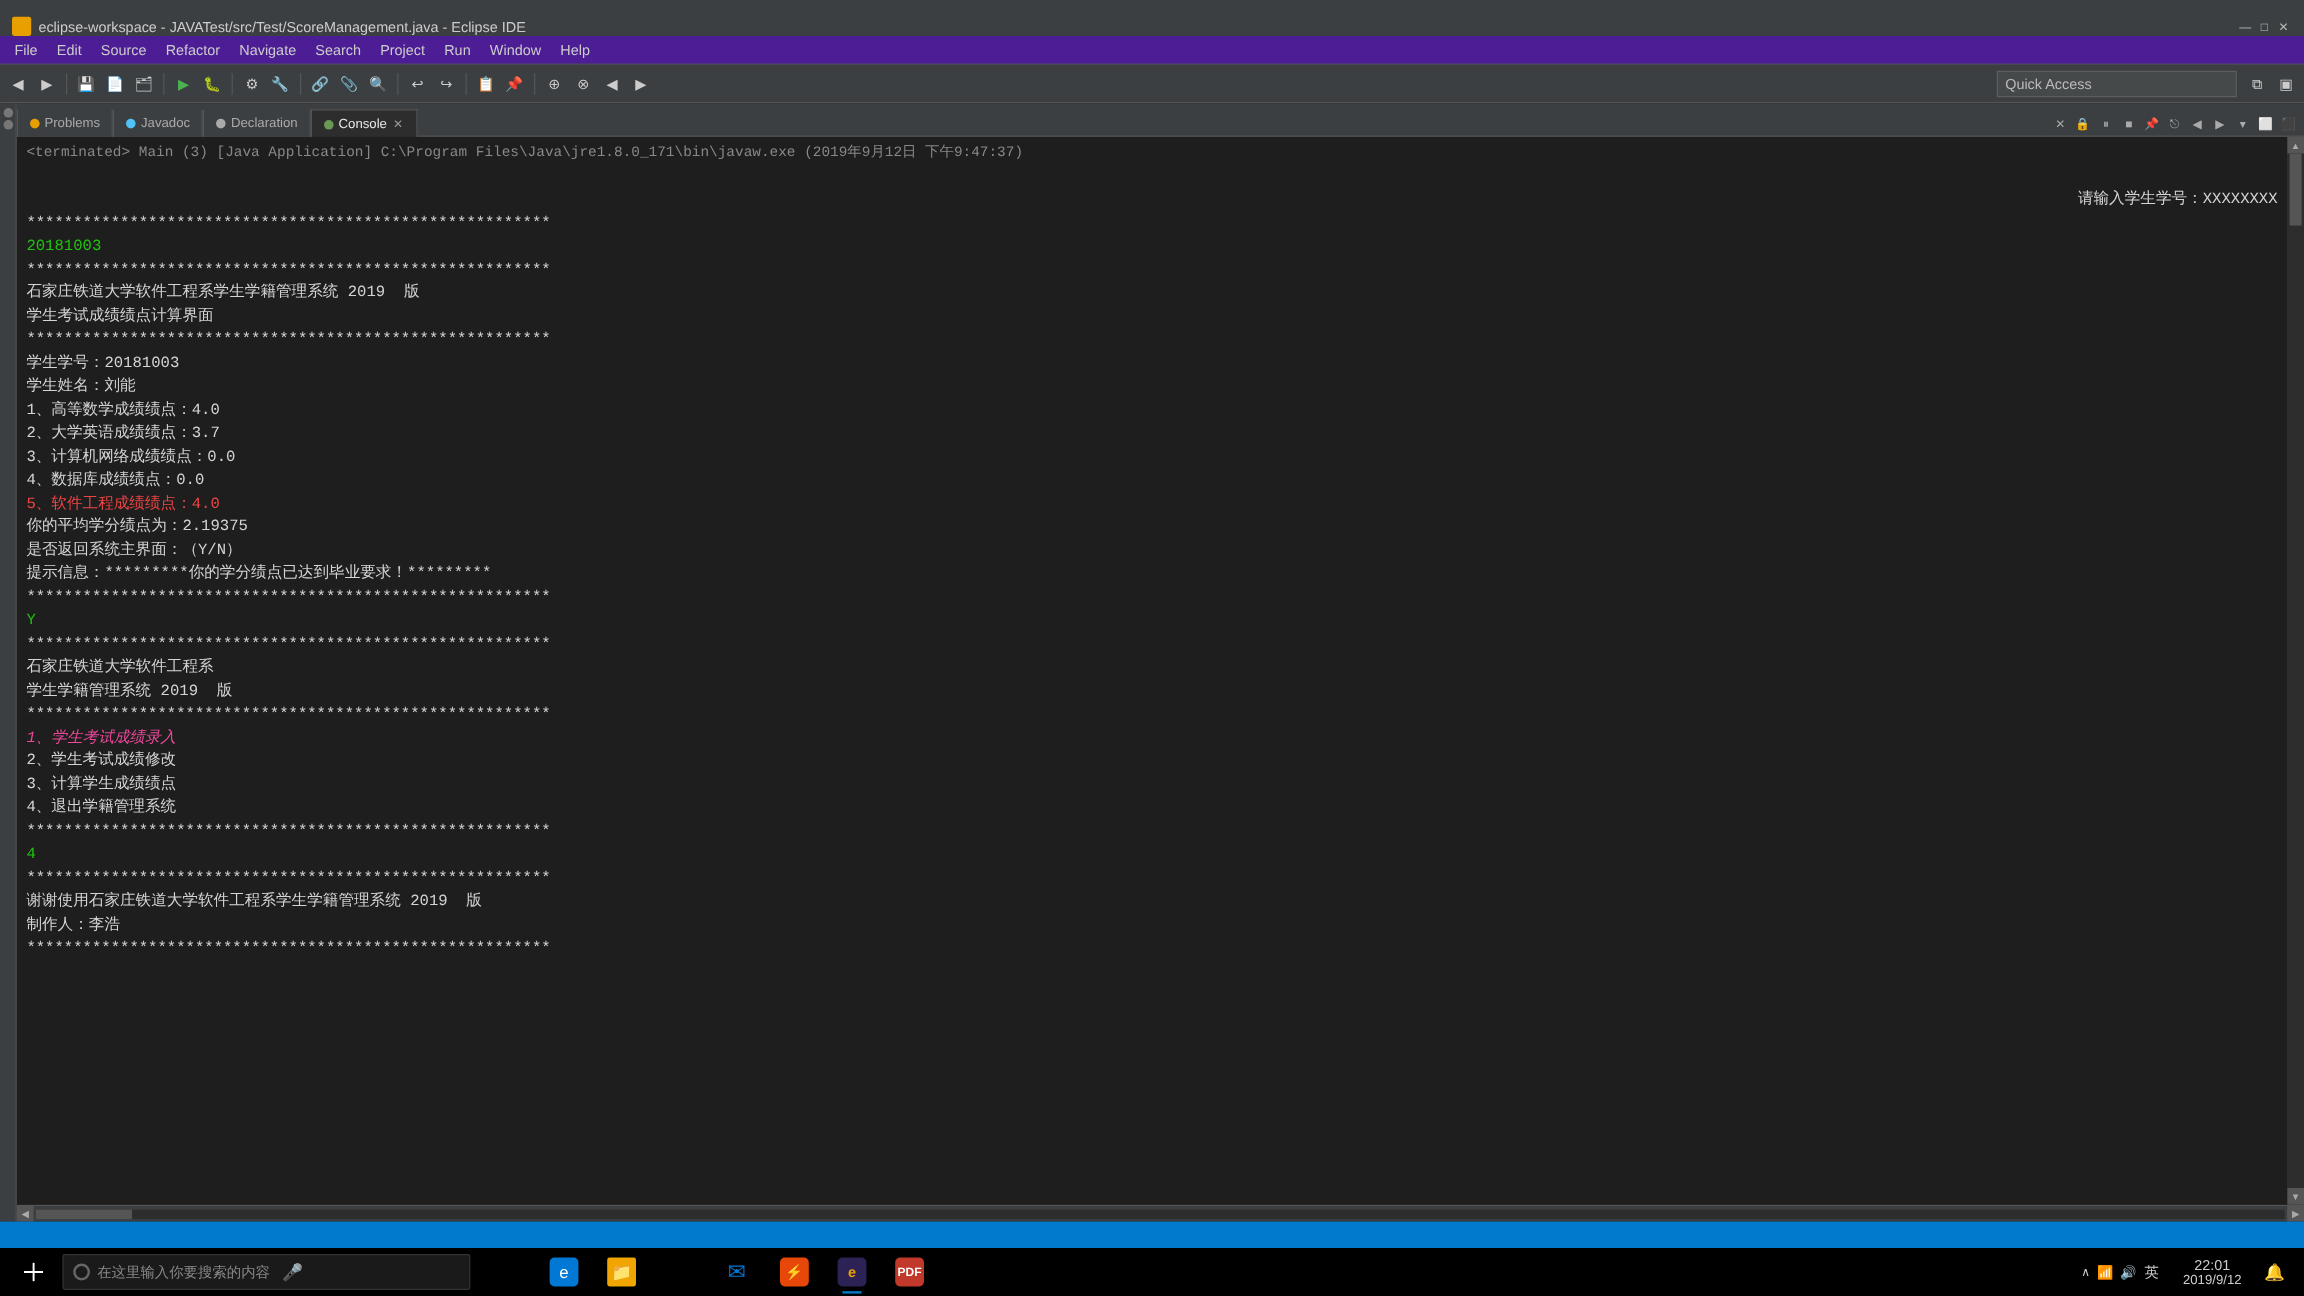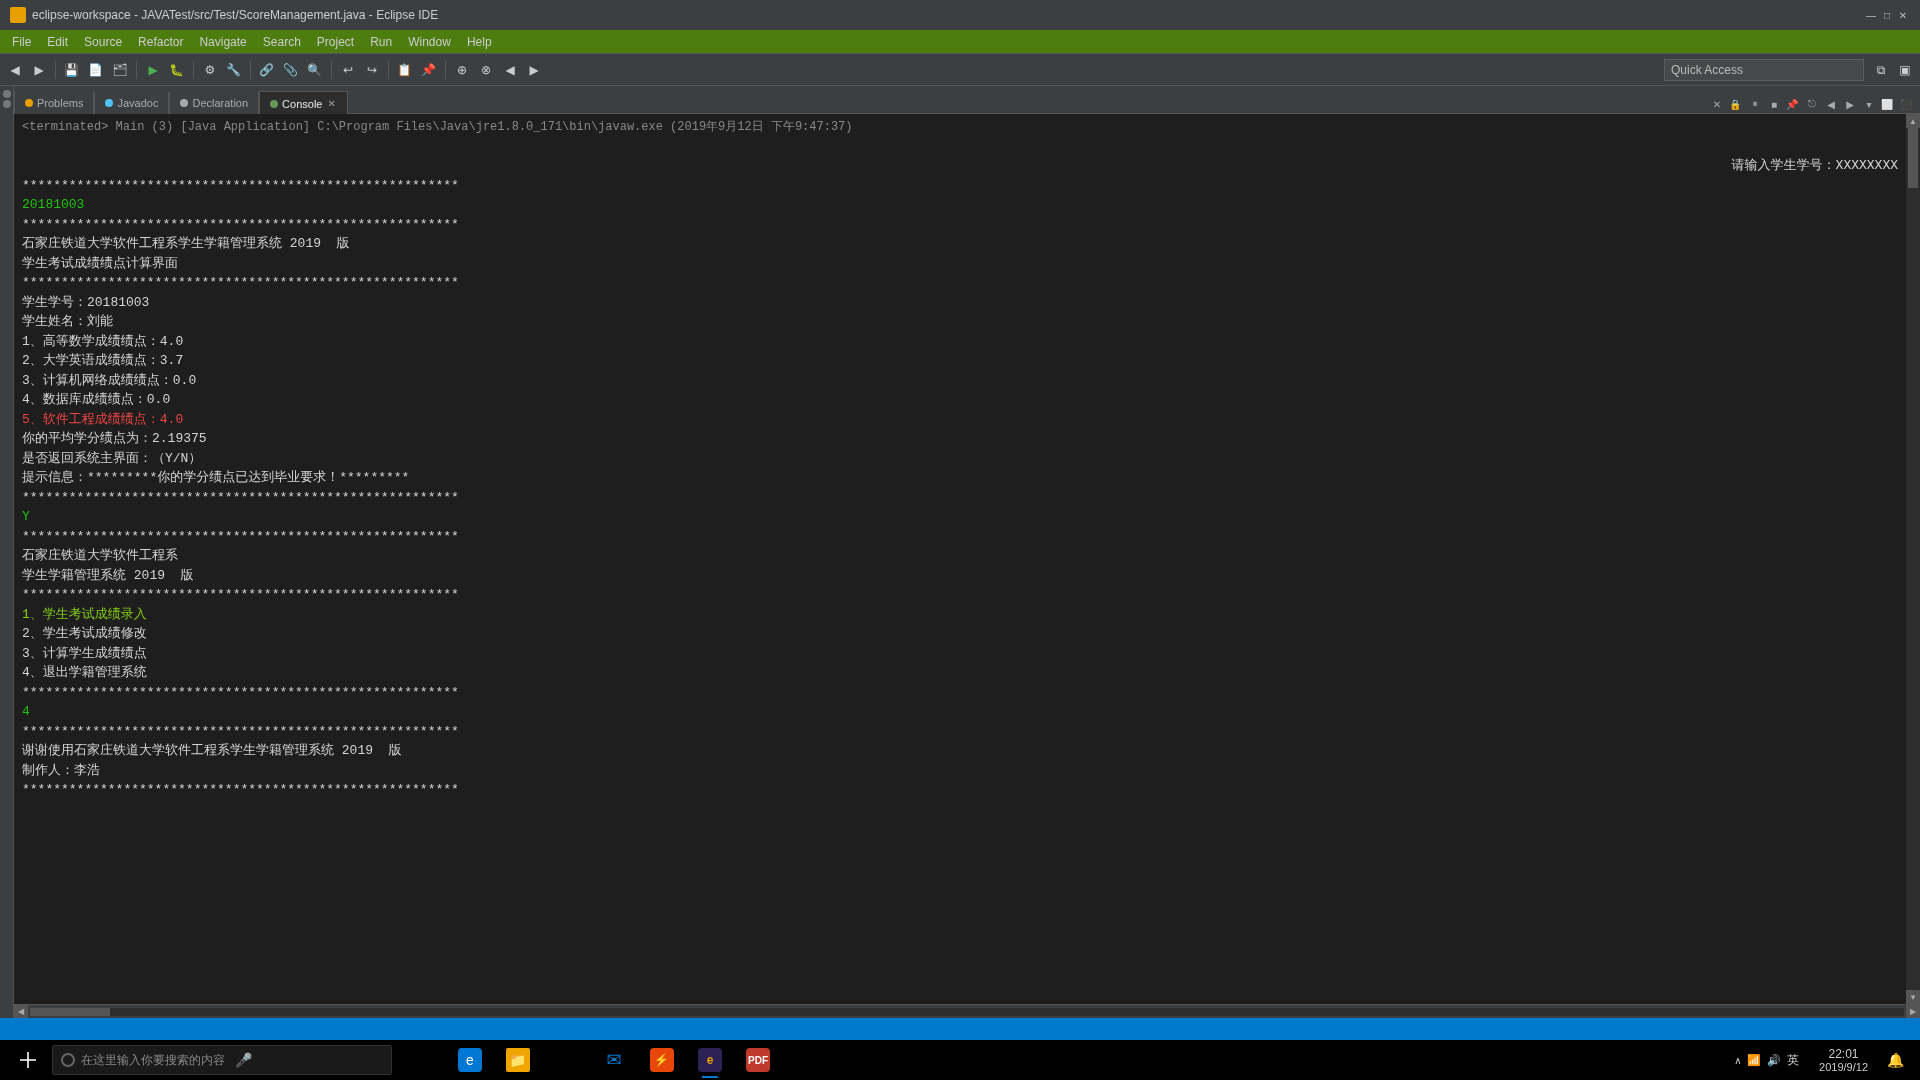--- a/index.html
+++ b/index.html
@@ -11,21 +11,21 @@
       background: #2d2d2d;
       display: flex;
       flex-direction: column;
     }
 
     
     #title-bar {
       background: #3c3f41;
       height: 30px;
       display: flex;
-      align-items: center;
+      align-items: flex-end;
       padding: 0 10px;
       color: #bbb;
       font-size: 12px;
       flex-shrink: 0;
     }
     #title-bar .icon {
       width: 16px;
       height: 16px;
       background: #e8a000;
       border-radius: 2px;
@@ -50,21 +50,21 @@
       font-size: 10px;
       display: flex;
       align-items: center;
       justify-content: center;
       background: transparent;
       color: #bbb;
     }
 
     
     #menu-bar {
-      background: #4d7c0f;
+      background: #4c1d95;
       height: 24px;
       display: flex;
       align-items: center;
       padding: 0 4px;
       flex-shrink: 0;
       border-bottom: 1px solid #555;
     }
     .menu-item {
       padding: 2px 8px;
       color: #ccc;
@@ -601,21 +601,21 @@
             <div class="console-line" style="color: #ef4444;">5、软件工程成绩绩点：4.0</div>
             <div class="console-line" style="color: rgb(212, 212, 212);">你的平均学分绩点为：2.19375</div>
             <div class="console-line" style="color: rgb(212, 212, 212);">是否返回系统主界面：（Y/N）</div>
             <div class="console-line" style="color: rgb(212, 212, 212);">提示信息：*********你的学分绩点已达到毕业要求！*********</div>
             <div class="console-line" style="color: rgb(212, 212, 212);">********************************************************</div>
             <div class="console-line" style="color: rgb(32, 194, 14);">Y</div>
             <div class="console-line" style="color: rgb(212, 212, 212);">********************************************************</div>
             <div class="console-line" style="color: rgb(212, 212, 212);">石家庄铁道大学软件工程系</div>
             <div class="console-line" style="color: rgb(212, 212, 212);">学生学籍管理系统 2019  版</div>
             <div class="console-line" style="color: rgb(212, 212, 212);">********************************************************</div>
-            <div class="console-line" style="color: #84cc16;">1、学生考试成绩录入</div>
+            <div class="console-line" style="color: #ec4899; font-style: italic;">1、学生考试成绩录入</div>
             <div class="console-line" style="color: rgb(212, 212, 212);">2、学生考试成绩修改</div>
             <div class="console-line" style="color: rgb(212, 212, 212);">3、计算学生成绩绩点</div>
             <div class="console-line" style="color: rgb(212, 212, 212);">4、退出学籍管理系统</div>
             <div class="console-line" style="color: rgb(212, 212, 212);">********************************************************</div>
             <div class="console-line" style="color: rgb(32, 194, 14);">4</div>
             <div class="console-line" style="color: rgb(212, 212, 212);">********************************************************</div>
             <div class="console-line" style="color: rgb(212, 212, 212);">谢谢使用石家庄铁道大学软件工程系学生学籍管理系统 2019  版</div>
             <div class="console-line" style="color: rgb(212, 212, 212);">制作人：李浩</div>
             <div class="console-line" style="color: rgb(212, 212, 212);">********************************************************</div>
           </div>

